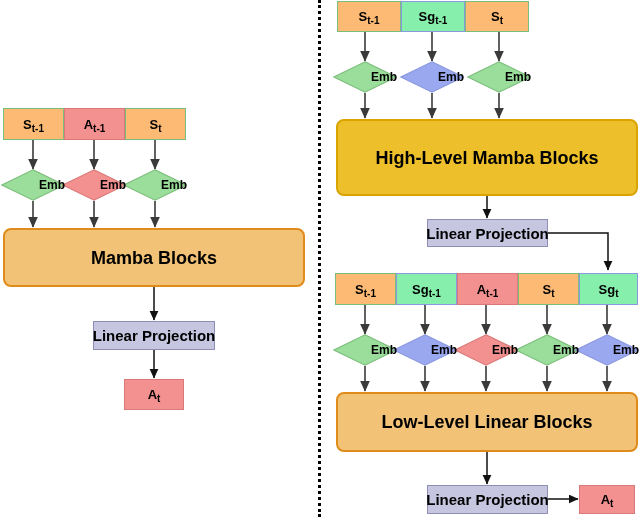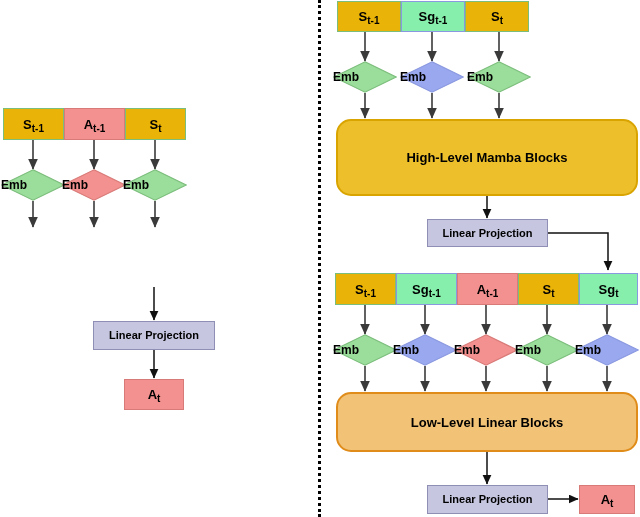--- a/index.html
+++ b/index.html
@@ -34,45 +34,45 @@
     justify-content: center;
     font-weight: bold;
     color: #000000;
     line-height: 1;
     white-space: nowrap;
   }
   .tok {
     border: 1px solid #9aa0a6;
     font-size: 13px;
   }
-  .tok.green  { background: #eab308; border-color: #7bbd7b; }
+  .tok.green  { background: #fdba74; border-color: #7bbd7b; }
   .tok.blue   { background: #86efac; border-color: #8a98df; }
   .tok.red    { background: #f2918f; border-color: #d87a78; }
   .tok sub { font-size: 10px; vertical-align: baseline; position: relative; top: 3px; }
 
   .mamba {
     border: 2px solid #e08c1a;
-    border-radius: 15px;
-    font-size: 13px;
+    border-radius: 8px;
+    font-size: 18px;
   }
   .mamba.light { background: #f2c377; }
   .mamba.gold  { background: #edc02b; border-color: #d9a400; }
 
   .linproj {
     background: #c6c6e0;
     border: 1px solid #8f8fb5;
-    font-size: 11px;
+    font-size: 15px;
   }
 
   
   .diamond {
     position: absolute;
     display: flex;
     align-items: center;
-    justify-content: flex-start;
+    justify-content: flex-end;
   }
   .diamond .dshape {
     position: absolute;
     left: 0; top: 0;
     width: 100%; height: 100%;
   }
   .diamond .dlabel {
     position: relative;
     font-weight: bold;
     font-size: 12px;
@@ -180,20 +180,23 @@
     </svg>
     <span class="dlabel">Emb</span>
   </div>
   <div class="diamond" style="left:123px; top:169px; width:64px; height:32px;">
     <svg class="dshape" viewBox="0 0 64 32" preserveAspectRatio="none">
       <polygon points="32,0.8 63.2,16 32,31.2 0.8,16" fill="#9bdd9b" stroke="#7bbd7b" stroke-width="1.2"></polygon>
     </svg>
     <span class="dlabel">Emb</span>
   </div>
 
+  <div class="node mamba light" style="left:3px; top:228px; width:302px; height:59px;">
+    <span>Mamba Blocks</span>
+  </div>
 
   <div class="node linproj" style="left:93px; top:321px; width:122px; height:29px;">
     <span>Linear Projection</span>
   </div>
 
   <div class="node tok red" style="left:124px; top:379px; width:60px; height:31px;">
     <span>
       <span>A</span><sub>t</sub>
     </span>
   </div>

